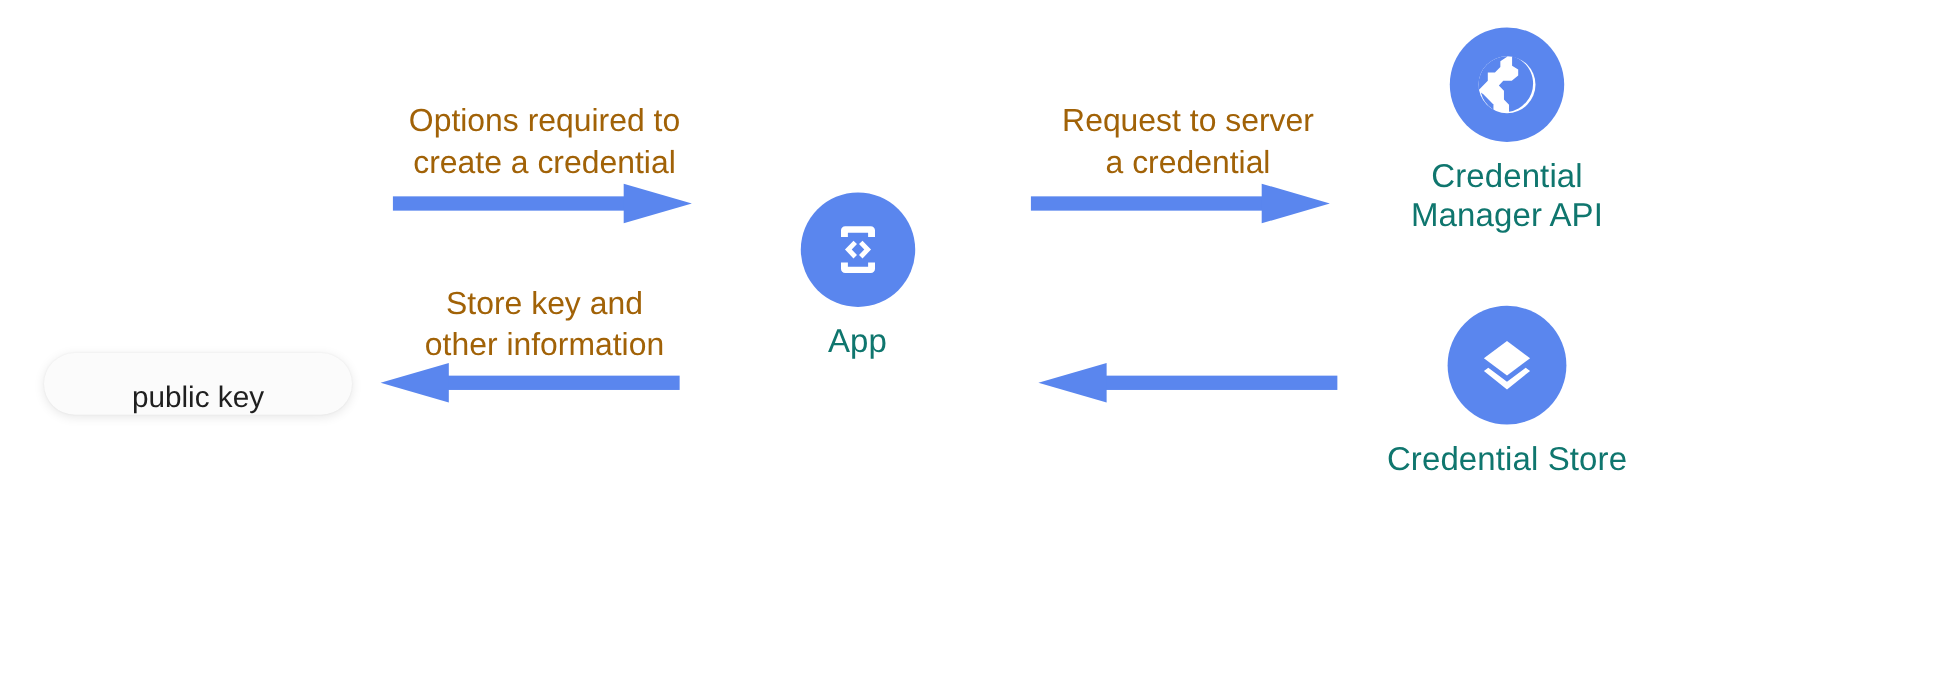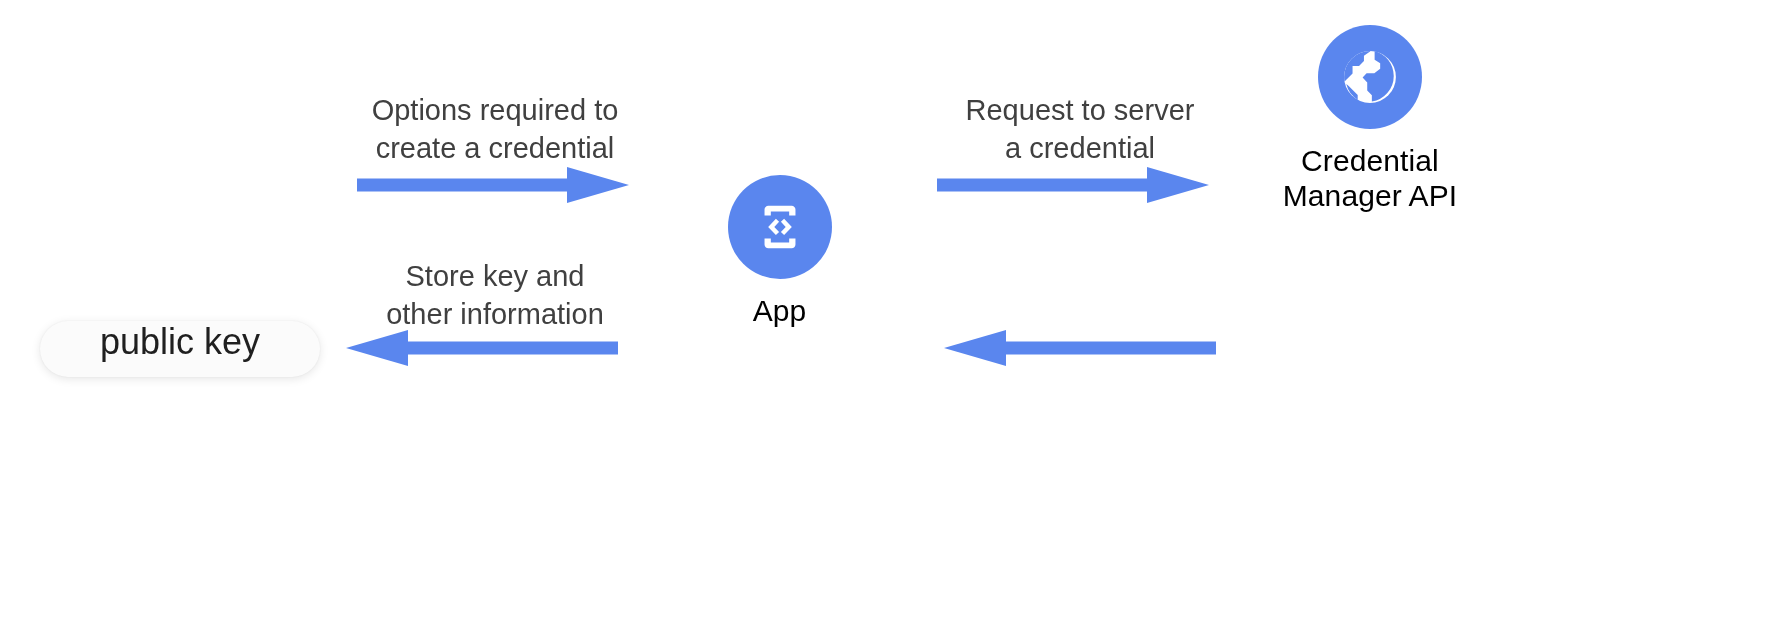--- a/index.html
+++ b/index.html
@@ -31,45 +31,45 @@
     background: #5A86EE;
     display: flex;
     align-items: center;
     justify-content: center;
     flex: none;
   }
   .node-label {
     margin-top: 14px;
     font-size: 30px;
     line-height: 1.17;
-    color: #000000;
+    color: #0f766e;
     text-align: center;
     letter-spacing: .1px;
     white-space: pre-line;
   }
 
   
   .pill {
     position: absolute;
     background: #fbfbfb;
     border-radius: 999px;
     display: flex;
-    align-items: flex-start;
+    align-items: flex-end;
     justify-content: center;
-    font-size: 36px;
+    font-size: 27px;
     color: #1f1f1f;
     box-shadow: 0 2px 10px rgba(0,0,0,0.10), 0 0 2px rgba(0,0,0,0.06);
   }
 
   
   .arrow-label {
     position: absolute;
     font-size: 29px;
     line-height: 1.3;
-    color: #404040;
+    color: #a16207;
     text-align: center;
     white-space: pre-line;
   }
   .arrow-label.mono {
     font-family: "Liberation Mono", "DejaVu Sans Mono", monospace;
     font-size: 28px;
     letter-spacing: .3px;
   }
 
   
@@ -125,20 +125,29 @@
         <circle cx="12" cy="12" r="8.4" fill="#ffffff"></circle>
         <path d="M12 3.6a8.4 8.4 0 0 0-8.4 8.4c0 .5.05 1 .14 1.47l2.6-2.6V8.4h2.1l1.6-1.6V5.1l2.1-1.45c-.05 0-.1-.05-.14-.05z" fill="#5A86EE"></path>
         <path d="M13.5 4.3v2.1l1.8 1.1v1.8l-1.9 1.5h-2.5l-1.3 1.4 1.5 1.6v2.6l1.5 1.5v2.05a8.4 8.4 0 0 0 7.1-8.3c0-3.86-2.6-7.1-6.2-8.05z" fill="#5A86EE"></path>
         <path d="M5.1 14.9l2.9 2.95v1.55a8.45 8.45 0 0 1-3.7-5.1z" fill="#5A86EE"></path>
       </svg>
     </div>
     <div class="node-label">Credential
 Manager API</div>
   </div>
 
+  <div class="node" id="node-cred-store">
+    <div class="circle" style="width:108px;height:108px;">
+      <svg width="60" height="60" viewBox="0 0 24 24" aria-hidden="true">
+        <path d="M12 3.2 3.6 9.45 12 15.7l8.4-6.25z" fill="#ffffff"></path>
+        <path d="M12 18.05 5.2 12.9l-1.6 1.2L12 20.8l8.4-6.7-1.6-1.2z" fill="#ffffff"></path>
+      </svg>
+    </div>
+    <div class="node-label">Credential Store</div>
+  </div>
 
 
   <div class="arrow-label" id="label-options">Options required to
 create a credential</div>
 
   <div class="arrow-label" id="label-public-key-info">Store key and
 other information</div>
 
   <div class="arrow-label" id="label-request">Request to server
 a credential</div>

